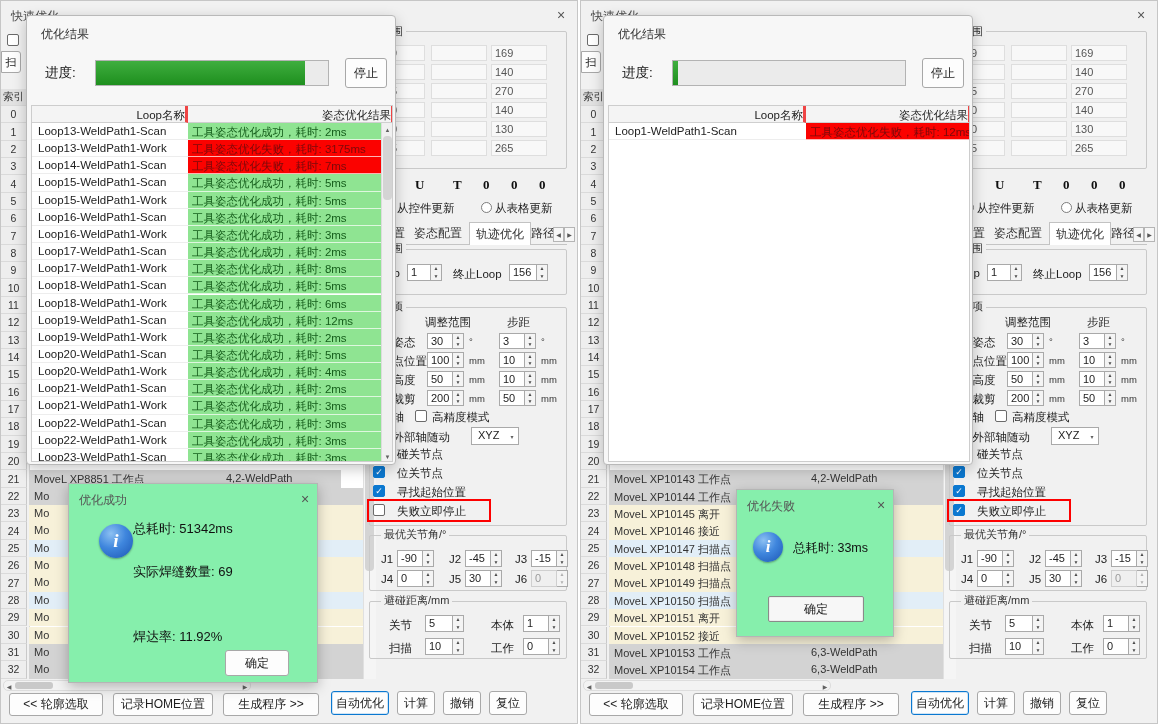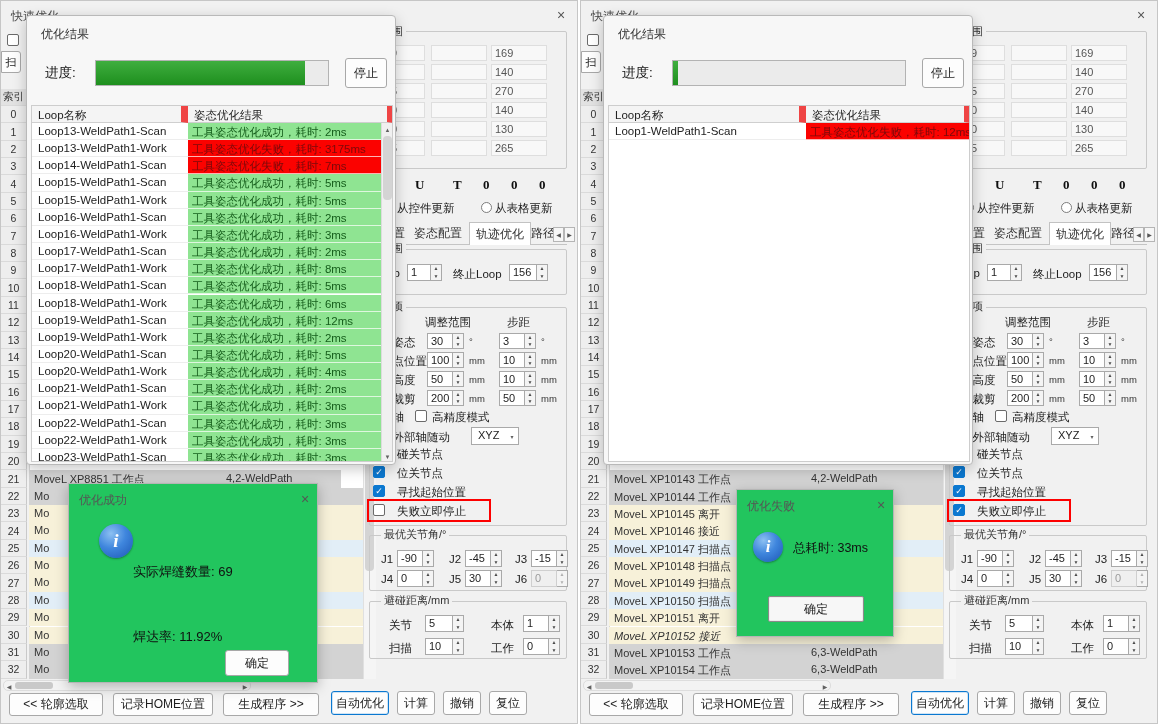--- a/index.html
+++ b/index.html
@@ -47,26 +47,26 @@
   .vthumb{background:#d4d4d4;border-radius:4px;}
   .arr{color:#616161;font-size:6px;display:flex;align-items:center;justify-content:center;}
   .dialog{background:#f7f7f7;border:1px solid #b9b9b9;border-radius:4px;box-shadow:0 4px 14px rgba(0,0,0,.22);z-index:5;overflow:hidden;}
   .dlg-title{font-size:12px;color:#333;white-space:nowrap;}
   .plbl{font-size:13.5px;color:#111;white-space:nowrap;}
   .ptrack{background:#ebebeb;border:1px solid #b3b3b3;overflow:hidden;}
   .pfill{background:linear-gradient(180deg,#3fae3f,#1e8f1e);}
   .rtable{background:#fff;border:1px solid #cdcdcd;overflow:hidden;}
   .rhdr{background:#f4f4f4;border-b
 
-ottom:1px solid #cfcfcf;border-right:7px solid #ef4444;font-size:11.5px;color:#222;padding:2px 0 0 6px;white-space:nowrap;overflow:hidden;border-bottom:1px solid #cfcfcf;}
+ottom:1px solid #cfcfcf;border-right:3px solid #ef4444;font-size:11.5px;color:#222;padding:2px 0 0 6px;white-space:nowrap;overflow:hidden;border-bottom:1px solid #cfcfcf;text-align:right;}
   .rname{font-size:11.5px;color:#222;padding:2px 0 0 6px;border-bottom:1px solid #ededed;overflow:hidden;white-space:nowrap;}
   .rres{font-size:11.5px;padding:2px 0 0 4px;border-bottom:1px solid rgba(255,255,255,.7);overflow:hidden;white-space:nowrap;}
   .res-ok{background:#8fe492;color:#155d1b;}
   .res-fail{background:#fb0200;color:#7a0a0a;}
-  .msgbox{background:#22c55e;border:1px solid #b5b5b5;box-shadow:0 4px 12px rgba(0,0,0,.25);z-index:8;overflow:hidden;}
+  .msgbox{background:#86efac;border:1px solid #b5b5b5;box-shadow:0 4px 12px rgba(0,0,0,.25);z-index:8;overflow:hidden;}
   .mtitle{font-size:12px;color:#555;white-space:nowrap;}
   .mline{color:#101010;white-space:nowrap;overflow:hidden;}
   .msgbox.success .mline{font-size:13px;}
   .msgbox.fail .mline{font-size:12.5px;}
   .info-icon{border-radius:50%;background:radial-gradient(circle at 35% 28%,#8cc0f2 0%,#3f86dd 45%,#1c56b4 100%);color:#fff;display:flex;align-items:center;justify-content:center;font-style:italic;font-weight:bold;font-family:"Liberation Serif","DejaVu Serif",serif;box-shadow:0 1px 2px rgba(0,0,0,.35);}
   .red-annot{border:2px solid #fd0000;z-index:9;}
 </style>
 </head>
 <body>
 
@@ -399,20 +399,21 @@
           <div class="abs vtrack2" style="left: 349px; top: 17px; width: 13px; height: 340px;"></div>
           <div class="abs arr" style="left: 351px; top: 19px; width: 9px; height: 9px;">▲</div>
           <div class="abs vthumb" style="left: 351px; top: 30px; width: 9px; height: 64px;"></div>
           <div class="abs arr" style="left: 351px; top: 346px; width: 9px; height: 9px;">▼</div>
         </div>
       </div>
       <div class="abs msgbox success" style="left: 67px; top: 482px; width: 250px; height: 200px;">
         <div class="abs mtitle" style="left: 10px; top: 8px; width: 210px; height: 14px;">优化成功</div>
         <div class="abs tb-close" style="left: 228px; top: 7px; width: 16px; height: 16px;">×</div>
         <div class="abs info-icon" style="left: 30px; top: 40px; width: 34px; height: 34px; font-size: 19px;">i</div>
+        <div class="abs mline" style="left: 64px; top: 36px; width: 180px; height: 21.5px;">总耗时: 51342ms</div>
         <div class="abs mline" style="left: 64px; top: 79px; width: 180px; height: 21.5px;">实际焊缝数量: 69</div>
         <div class="abs mline" style="left: 64px; top: 143.5px; width: 180px; height: 21.5px;">焊达率: 11.92%</div>
         <div class="abs btn" style="left: 156px; top: 166px; width: 64px; height: 26px;">确定</div>
       </div>
       <div class="abs red-annot" style="left: 366px; top: 498px; width: 124px; height: 23px;"></div>
     </section>
   <section class="window" id="win1" style="left:580px;">
     <div class="titlebar">
       <span class="tb-title abs" style="left:10px;top:7px;">快速优化</span>
       <span class="tb-close abs" style="left:552px;top:6px;width:16px;height:16px;">×</span>
@@ -478,21 +479,21 @@
       </div>
       <div class="abs lrow row-beige" style="left: 28px; top: 573.45px; width: 334px; height: 17.35px;">
         <div class="abs ltext" style="left: 5px; top: 2px; width: 215px; height: 14px;">MoveL XP10149 扫描点</div>
       </div>
       <div class="abs lrow row-blue" style="left: 28px; top: 590.8px; width: 334px; height: 17.35px;">
         <div class="abs ltext" style="left: 5px; top: 2px; width: 215px; height: 14px;">MoveL XP10150 扫描点</div>
       </div>
       <div class="abs lrow row-beige" style="left: 28px; top: 608.15px; width: 334px; height: 17.35px;">
         <div class="abs ltext" style="left: 5px; top: 2px; width: 215px; height: 14px;">MoveL XP10151 离开</div>
       </div>
-      <div class="abs lrow row-beige" style="left: 28px; top: 625.5px; width: 334px; height: 17.35px; font-style: italic;">
+      <div class="abs lrow row-beige" style="left: 28px; top: 625.5px; width: 334px; height: 17.35px;">
         <div class="abs ltext" style="left: 5px; top: 2px; width: 215px; height: 14px;">MoveL XP10152 接近</div>
       </div>
       <div class="abs lrow row-sel" style="left: 28px; top: 642.85px; width: 334px; height: 17.35px;">
         <div class="abs ltext" style="left: 5px; top: 2px; width: 215px; height: 14px;">MoveL XP10153 工作点</div>
         <div class="abs ltext" style="left: 202px; top: 2px; width: 130px; height: 14px;">6,3-WeldPath</div>
       </div>
       <div class="abs lrow row-sel" style="left: 28px; top: 660.2px; width: 334px; height: 17.35px;">
         <div class="abs ltext" style="left: 5px; top: 2px; width: 215px; height: 14px;">MoveL XP10154 工作点</div>
         <div class="abs ltext" style="left: 202px; top: 2px; width: 130px; height: 14px;">6,3-WeldPath</div>
       </div>

